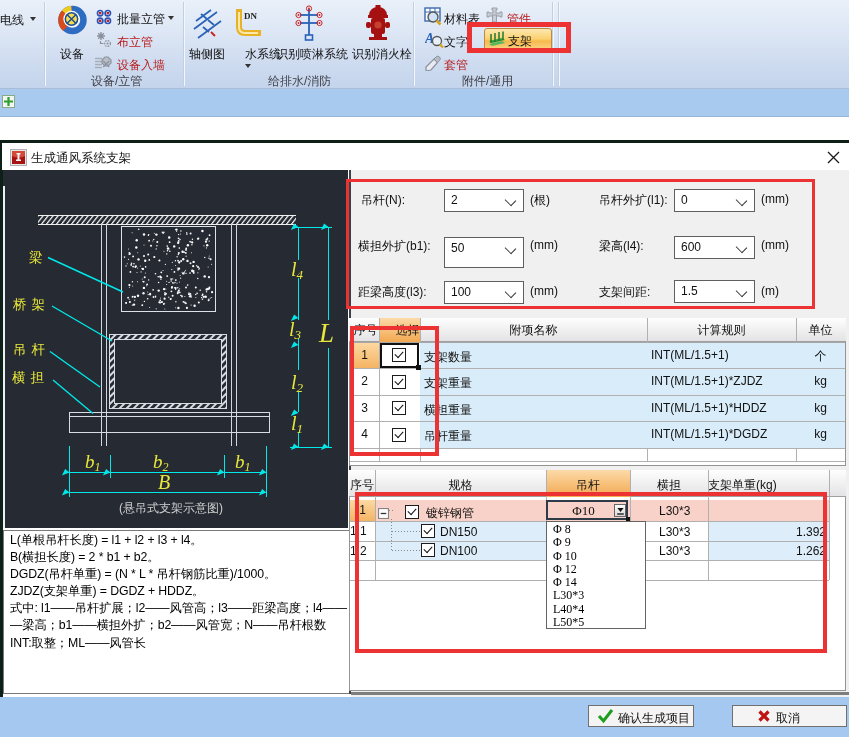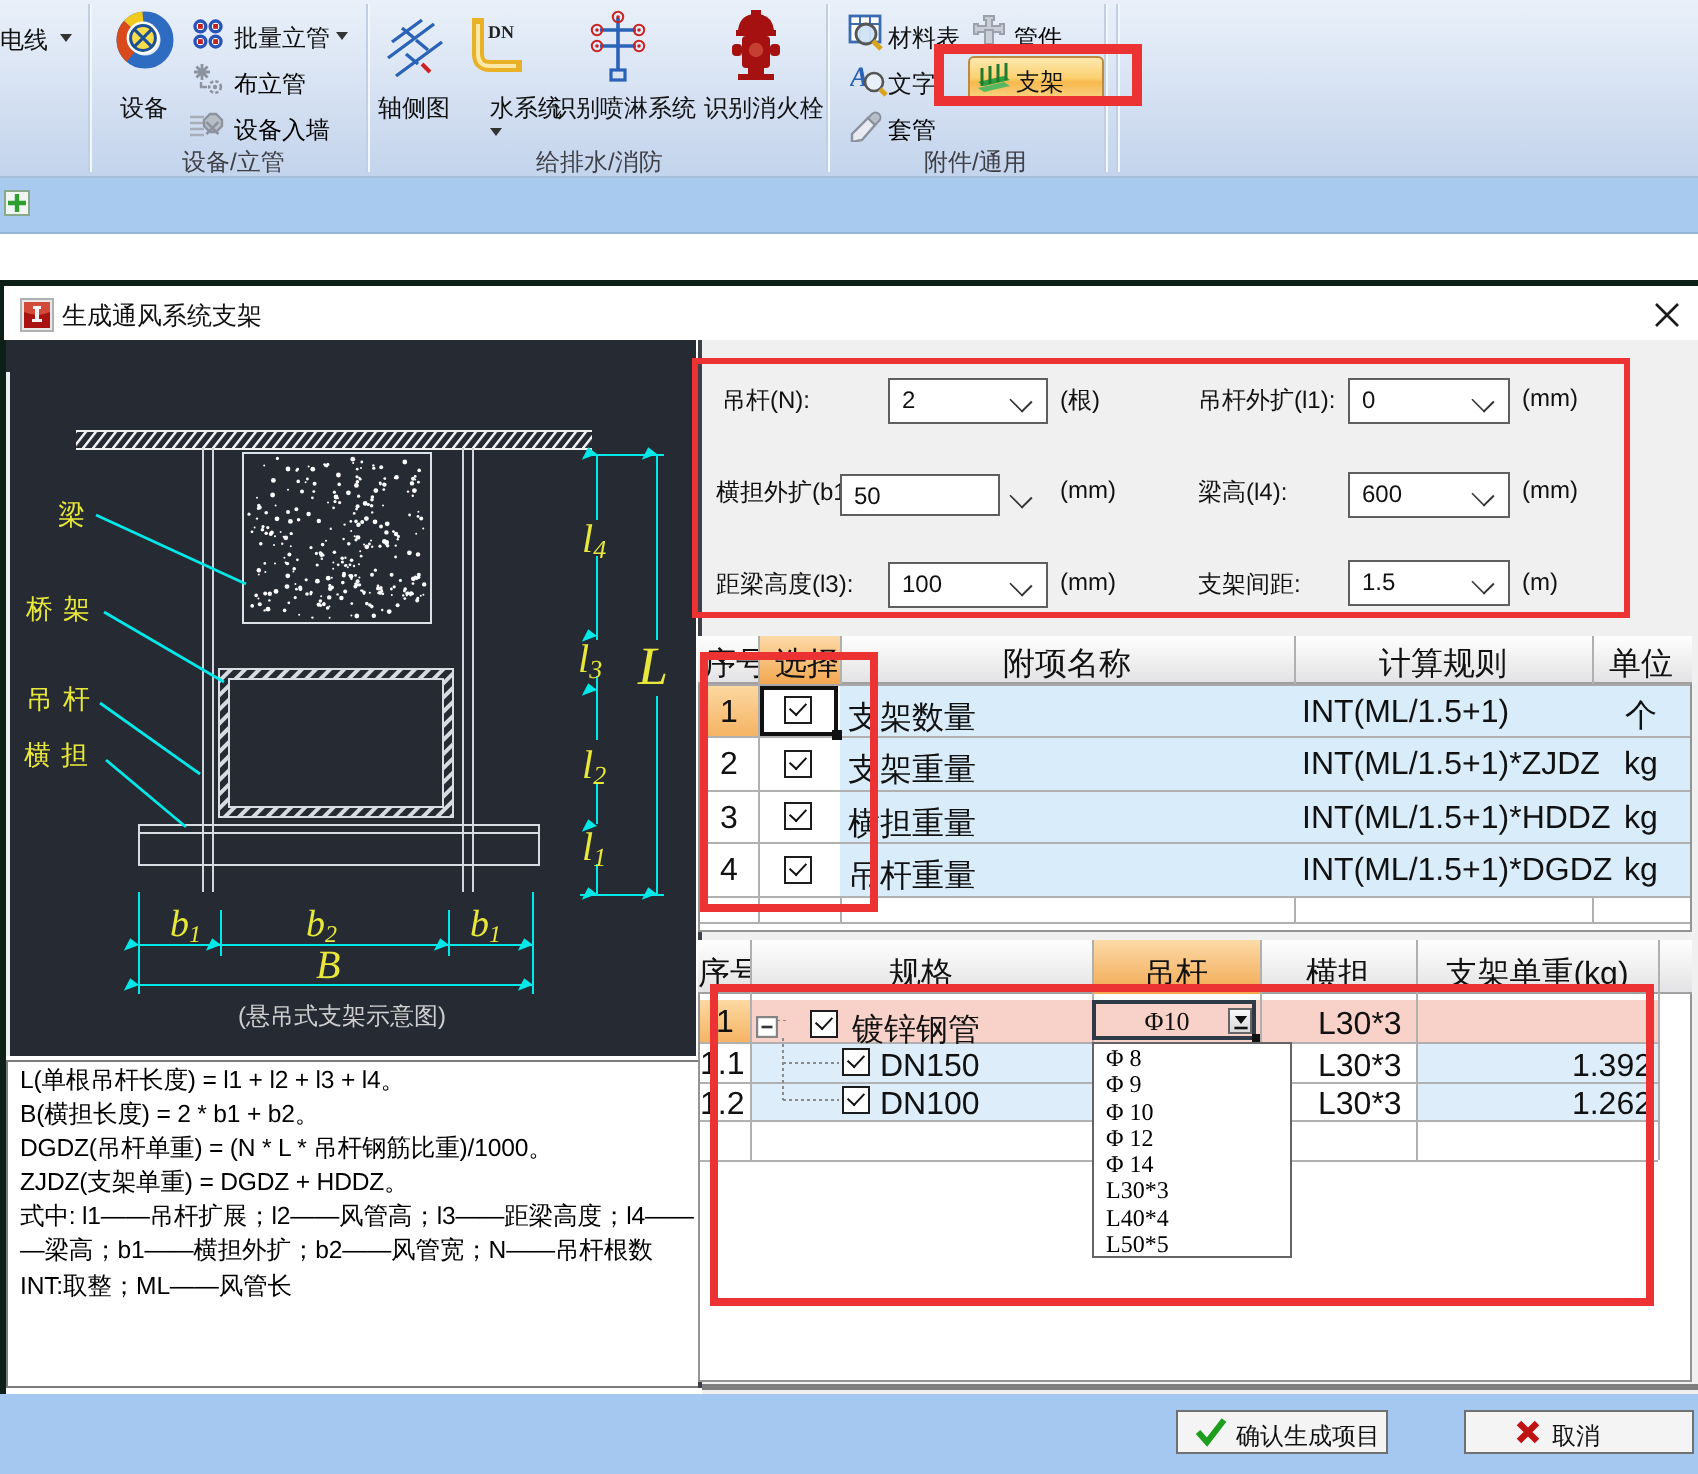--- a/index.html
+++ b/index.html
@@ -1,24 +1,24 @@
 <!DOCTYPE html>
 <html><head><meta charset="utf-8"><style>
 html,body{margin:0;padding:0}
 body{width:849px;height:737px;position:relative;overflow:hidden;background:#fff;
   font-family:"Liberation Sans",sans-serif;-webkit-font-smoothing:antialiased}
 .ab{position:absolute}
 .t12{font-size:12px;color:#111;white-space:nowrap}
-.gray{color:#000000}
+.gray{color:#b91c1c}
 .sep{position:absolute;width:1px;background:#c0cfe2;border-right:1px solid #f2f7fc}
 .fl{height:17.1px;line-height:17.3px;white-space:nowrap;padding-left:6px;letter-spacing:-0.1px}
 .glabel{position:absolute;font-size:12px;color:#3f3f46;white-space:nowrap}
 .cmb{position:absolute;background:#fff;border:1.5px solid #5f5f5f;font-size:12px;color:#111;line-height:21.5px;padding-left:6px;box-sizing:border-box}
 .chev{position:absolute;width:8px;height:8px;border-right:1.4px solid #333;border-bottom:1.4px solid #333;transform:rotate(45deg) scale(1,0.82)}
-.cell{position:absolute;box-sizing:border-box;font-size:16px;color:#111;white-space:nowrap;overflow:hidden}
+.cell{position:absolute;box-sizing:border-box;font-size:12px;color:#111;white-space:nowrap;overflow:hidden}
 .cb{position:absolute;width:12px;height:12px;border:1.6px solid #1c1c1c;background:#fff}
 .cb i{position:absolute;left:2px;top:2px;width:7px;height:4px;border-left:1.8px solid #111;border-bottom:1.8px solid #111;transform:rotate(-47deg)}
 .redbox{position:absolute;border:4px solid #ec3232;box-sizing:border-box}
 </style></head><body>
 
 <div class="ab" style="left:0;top:0;width:849px;height:88px;background:linear-gradient(#e9f0f9 0%,#dde7f5 35%,#cfdcf0 70%,#c3d4ec 100%);border-bottom:1px solid #a9bdd9"></div>
 <div class="sep" style="left:44px;top:2px;height:84px"></div>
 <div class="sep" style="left:183px;top:2px;height:84px"></div>
 <div class="sep" style="left:413px;top:2px;height:84px"></div>
 <div class="sep" style="left:552px;top:2px;height:84px"></div>
@@ -614,21 +614,21 @@
 
 <div class="ab t12" style="left:361px;top:192px">吊杆(N):</div>
 <div class="cmb" style="left:444px;top:189px;width:80px;height:23px">2</div>
 <div class="chev" style="left:506px;top:196px"></div>
 <div class="ab t12" style="left:530px;top:192px">(根)</div>
 <div class="ab t12" style="left:599px;top:192px">吊杆外扩(l1):</div>
 <div class="cmb" style="left:674px;top:189px;width:81px;height:23px">0</div>
 <div class="chev" style="left:737px;top:196px"></div>
 <div class="ab t12" style="left:761px;top:192px">(mm)</div>
 <div class="ab t12" style="left:358px;top:238px">横担外扩(b1):</div>
-<div class="cmb" style="left:420px;top:237px;width:80px;height:21px">50</div>
+<div class="cmb" style="left:444px;top:237px;width:80px;height:31px">50</div>
 <div class="chev" style="left:506px;top:244px"></div>
 <div class="ab t12" style="left:530px;top:238px">(mm)</div>
 <div class="ab t12" style="left:599px;top:238px">梁高(l4):</div>
 <div class="cmb" style="left:674px;top:236px;width:81px;height:23px">600</div>
 <div class="chev" style="left:737px;top:243px"></div>
 <div class="ab t12" style="left:761px;top:238px">(mm)</div>
 <div class="ab t12" style="left:358px;top:284px">距梁高度(l3):</div>
 <div class="cmb" style="left:444px;top:281px;width:80px;height:23px">100</div>
 <div class="chev" style="left:506px;top:288px"></div>
 <div class="ab t12" style="left:530px;top:284px">(mm)</div>
@@ -700,21 +700,21 @@
 
 <div class="redbox" style="left:350px;top:326px;width:89px;height:130px"></div>
 
 <div class="ab" style="left:349px;top:470px;width:497px;height:221px;background:#fff;border:1px solid #949494;box-sizing:border-box"></div>
 <div class="cell" style="left:349px;top:470px;width:497px;height:27px;background:linear-gradient(#fefefe,#e3e3e5);border-bottom:1px solid #a0a0a0"></div>
 <div class="cell" style="left:546px;top:470px;width:84px;height:27px;background:linear-gradient(#fcdaa8,#f2a850)"></div>
 <div class="cell" style="left:349px;top:477px;width:26px;text-align:center">序号</div>
 <div class="cell" style="left:375px;top:477px;width:171px;text-align:center">规格</div>
 <div class="cell" style="left:546px;top:477px;width:84px;text-align:center">吊杆</div>
 <div class="cell" style="left:630px;top:477px;width:78px;text-align:center">横担</div>
-<div class="cell" style="left:708px;top:477px;width:121px;text-align:center">支架单重(kg)</div>
+<div class="cell" style="left:708px;top:477px;width:121px;text-align:left">支架单重(kg)</div>
 
 <div class="ab" style="left:350px;top:499.5px;width:479px;height:22px;background:#f8d2c8"></div>
 <div class="cell" style="left:350px;top:499.5px;width:25px;height:22px;background:linear-gradient(#fcd9a2,#f5b261)"></div>
 <div class="ab" style="left:375px;top:521.5px;width:171px;height:19.5px;background:#ddeefa"></div>
 <div class="ab" style="left:708px;top:521.5px;width:121px;height:19.5px;background:#ddeefa"></div>
 <div class="ab" style="left:375px;top:541px;width:171px;height:19.5px;background:#ddeefa"></div>
 <div class="ab" style="left:708px;top:541px;width:121px;height:19.5px;background:#ddeefa"></div>
 
 <div class="ab" style="left:374.5px;top:470px;width:1px;height:110px;background:#b0b0b0"></div>
 <div class="ab" style="left:545.5px;top:470px;width:1px;height:110px;background:#b0b0b0"></div>

